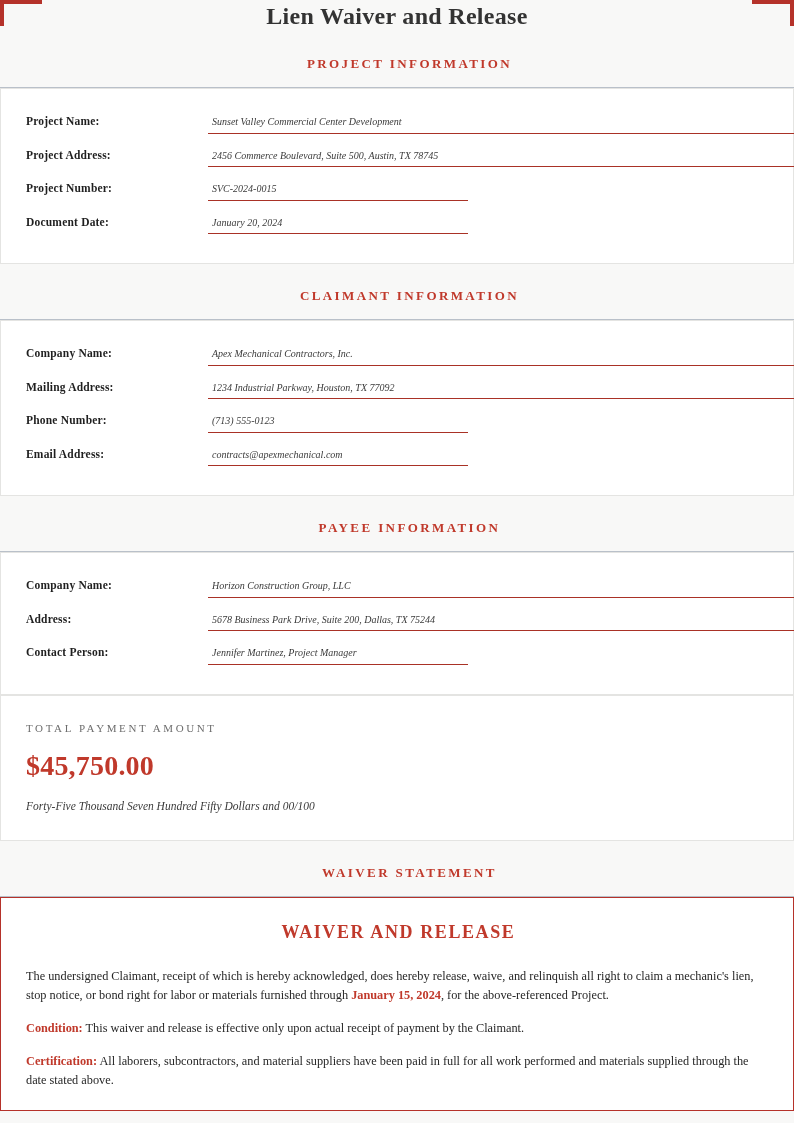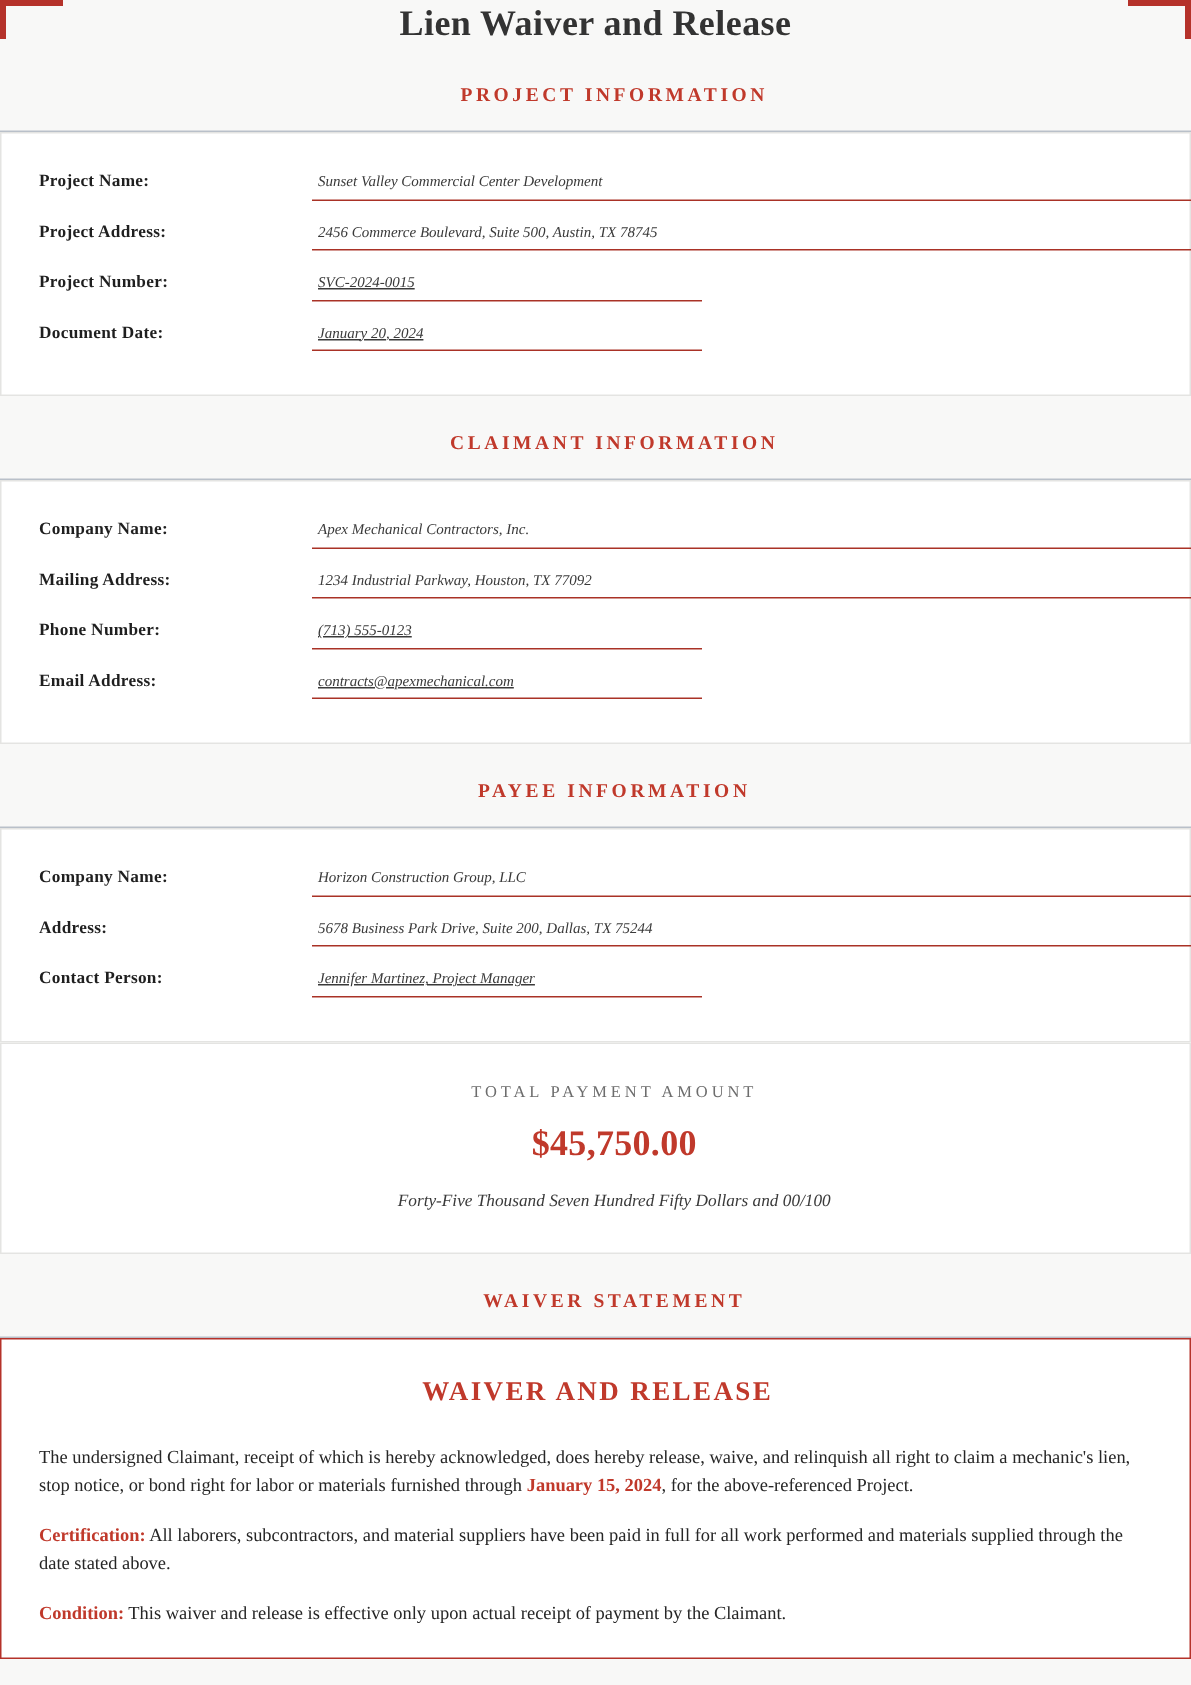--- a/index.html
+++ b/index.html
@@ -86,37 +86,36 @@
   }
   .field-value {
     font-size: 10px;
     font-style: italic;
     color: #3a3a3a;
     border-bottom: 1px solid #a93226;
     padding: 6px 0 5px 4px;
     line-height: 1.15;
   }
   .field-value.wide  { flex: 0 0 600px; width: 600px; }
-  .field-value.short { flex: 0 0 260px; width: 260px; text-decoration: underline; }
+  .field-value.short { flex: 0 0 260px; width: 260px; }
 
   
   .amount-card {
     background: #ffffff;
     border: 1px solid #e4e4e2;
     margin-top: 18px;
     padding: 26px 0 28px 0;
-    text-align: center;
   }
   .amount-caption {
     font-size: 11px;
     color: #6d6d6d;
     letter-spacing: 2.6px;
   }
   .amount-figure {
-    font-size: 24px;
+    font-size: 28px;
     font-weight: bold;
     color: #c0392b;
     margin-top: 16px;
     letter-spacing: 0.2px;
   }
   .amount-words {
     font-size: 11.5px;
     font-style: italic;
     color: #3a3a3a;
     margin-top: 18px;
@@ -242,18 +241,18 @@
 
   <div class="section-band bleed">
     <span class="section-band-title">WAIVER STATEMENT</span>
   </div>
 
   <div class="waiver-box bleed">
     <div class="waiver-box-title">WAIVER AND RELEASE</div>
 
     <p class="waiver-para"><span>The undersigned Claimant, receipt of which is hereby acknowledged, does hereby release, waive, and relinquish all right to claim a mechanic's lien, stop notice, or bond right for labor or materials furnished through </span><span class="accent-date">January 15, 2024</span><span>, for the above-referenced Project.</span></p>
 
+    <p class="waiver-para"><span class="accent-term">Condition:</span><span> This waiver and release is effective only upon actual receipt of payment by the Claimant.</span></p>
+
     <p class="waiver-para"><span class="accent-term">Certification:</span><span> All laborers, subcontractors, and material suppliers have been paid in full for all work performed and materials supplied through the date stated above.</span></p>
-
-    <p class="waiver-para"><span class="accent-term">Condition:</span><span> This waiver and release is effective only upon actual receipt of payment by the Claimant.</span></p>
   </div>
 
 </div>
 
 </body></html>

